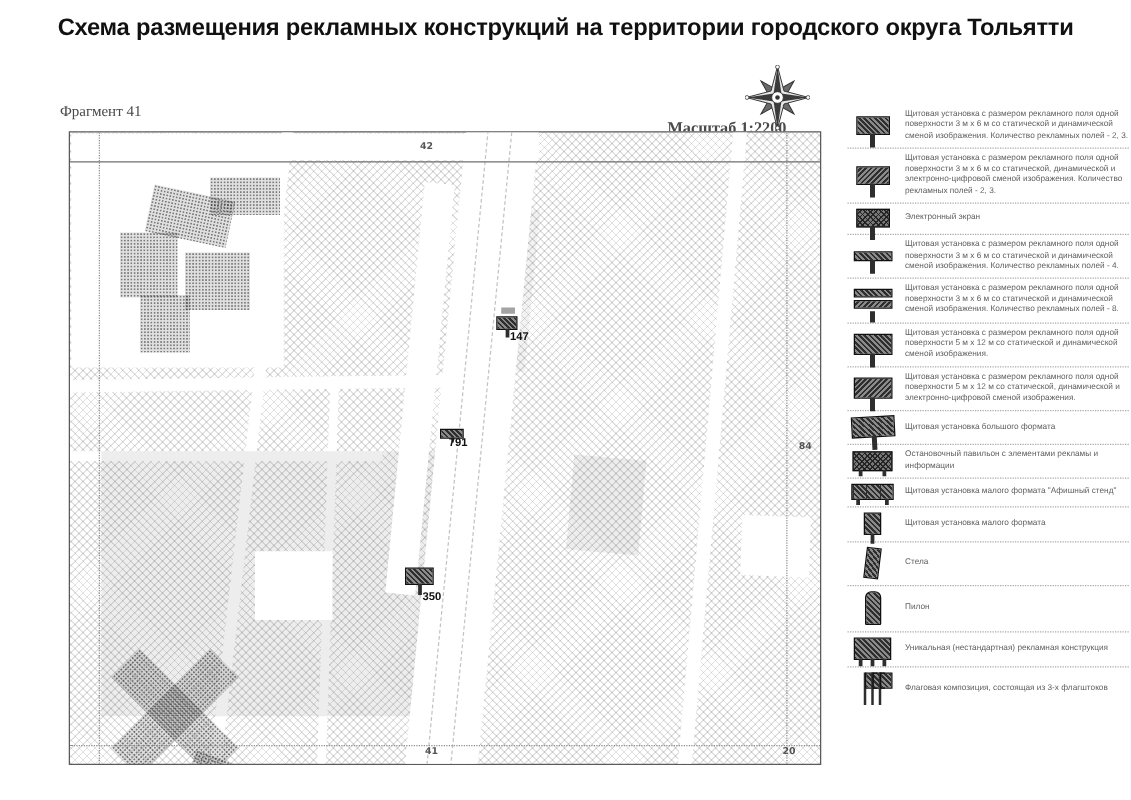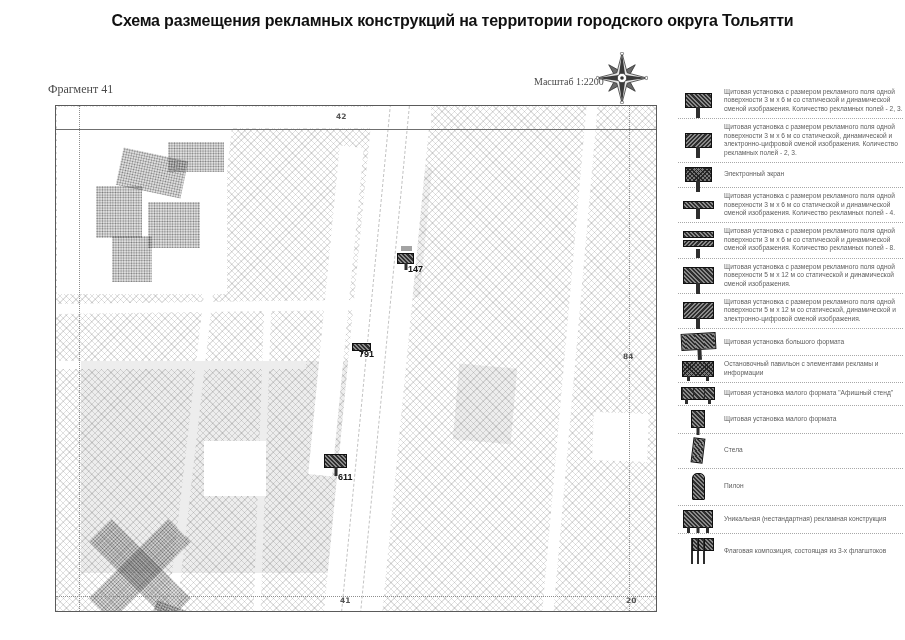--- a/index.html
+++ b/index.html
@@ -3,25 +3,25 @@
 <meta charset="utf-8">
 <style>
   html,body{margin:0;padding:0;}
   body{
     width:905px;height:640px;position:relative;background:#ffffff;
     font-family:"Liberation Sans", sans-serif;color:#1a1a1a;overflow:hidden;
   }
   
   .page-title{
     position:absolute;top:12px;left:0;width:100%;text-align:center;
-    font-size:16px;font-weight:700;letter-spacing:-0.2px;color:#111;
+    font-size:19px;font-weight:700;letter-spacing:-0.2px;color:#111;
   }
   
   .frag-label{position:absolute;left:48px;top:82px;font-family:"Liberation Serif",serif;font-size:12px;color:#4a4a4a;}
-  .scale-label{position:absolute;left:534px;top:76px;font-family:"Liberation Serif",serif;font-size:10px;color:#4a4a4a;}
+  .scale-label{position:absolute;left:534px;top:94px;font-family:"Liberation Serif",serif;font-size:13px;color:#4a4a4a;font-weight:bold;}
   .compass{position:absolute;left:596px;top:52px;width:52px;height:52px;}
   
   .map{
     position:absolute;left:55px;top:105px;width:600px;height:505px;
     border:1px solid #5a5a5a;overflow:hidden;background:#fff;
     background-image:
       repeating-linear-gradient(45deg, rgba(70,70,70,0.16) 0 1px, transparent 1px 4.5px),
       repeating-linear-gradient(-45deg, rgba(70,70,70,0.16) 0 1px, transparent 1px 4.5px);
   }
   .map *{position:absolute;}
@@ -176,25 +176,25 @@
   <div class="inner-v-right"></div>
   <div class="inner-h-top"></div>
   <div class="inner-h-bottom"></div>
 
   <div class="micro" style="left:345px;top:140px;"></div>
   <div class="hatchfill m-bb" style="left:341px;top:147px;"></div>
   <div class="mk-label" style="left:352px;top:158px;">147</div>
   <div class="hatchfill m-wing" style="left:296px;top:237px;"></div>
   <div class="mk-label" style="left:303px;top:243px;">791</div>
   <div class="hatchfill m-611" style="left:268px;top:348px;"></div>
-  <div class="mk-label" style="left:282px;top:366px;">611</div>
+  <div class="mk-label" style="left:282px;top:366px;">350</div>
 
   <div class="edge-num" style="left:280px;top:6px;">42</div>
   <div class="edge-num" style="left:575px;top:6px;margin-left:35px;">85</div>
-  <div class="edge-num" style="left:567px;top:246px;">84</div>
+  <div class="edge-num" style="left:583px;top:246px;">84</div>
   <div class="edge-num" style="left:3px;top:516px;">39</div>
   <div class="edge-num" style="left:284px;top:490px;">41</div>
   <div class="edge-num" style="left:570px;top:490px;">20</div>
 </div>
 
 <div class="legend">
   <div class="lrow">
     <div class="licon">
         <div class="ic bb36 pole"></div>
       </div>

